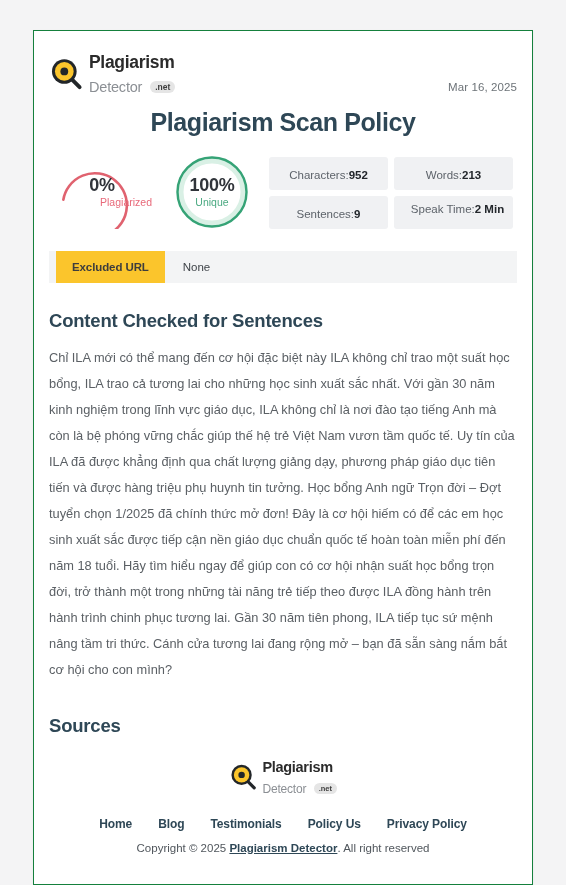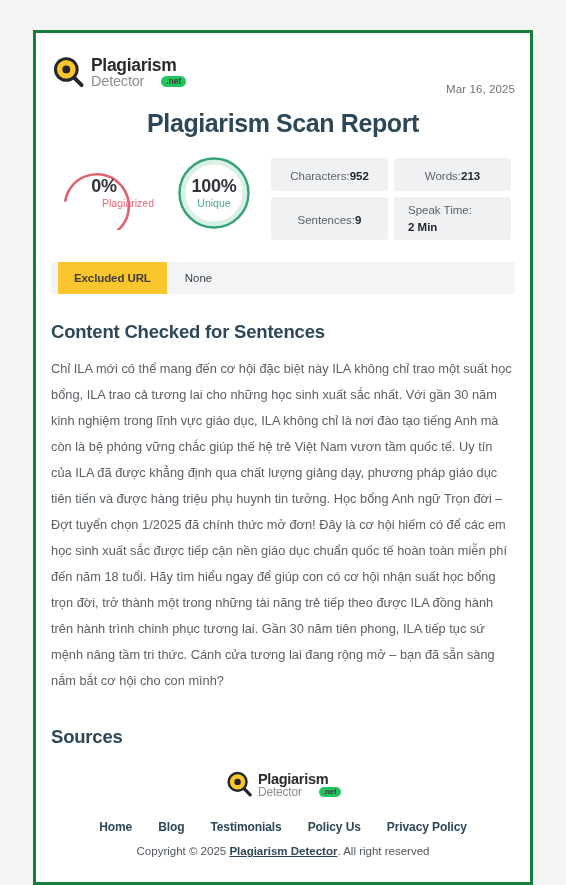--- a/index.html
+++ b/index.html
@@ -18,21 +18,21 @@
     background: #f4f4f5;
     display: flex;
     justify-content: center;
     padding-top: 30px;
   }
 
   .report-card {
     width: 500px;
     min-height: 818px;
     background: #ffffff;
-    border: 3px solid #15803d;
+    border: 1px solid #15803d;
     box-shadow: 0 1px 3px rgba(0,0,0,0.045);
     padding: 18px 15px 0 15px;
     position: relative;
   }
 
   
   .report-header {
     display: flex;
     align-items: flex-start;
     justify-content: space-between;
@@ -49,32 +49,32 @@
     font-size: 17.5px;
     font-weight: bold;
     color: #2b2b2b;
     letter-spacing: -0.3px;
     display: block;
   }
 
   .logo-word-bottom {
     display: flex;
     align-items: center;
-    gap: 17px;
-    margin-top: 0;
+    gap: 8px;
+    margin-top: 8px;
   }
 
   .logo-word-detector {
     font-size: 14.5px;
     color: #8b8f94;
     letter-spacing: -0.2px;
   }
 
   .logo-badge-net {
-    background: #22c55e;
+    background: #e5e5e5;
     color: #3c3c3c;
     font-size: 8.5px;
     font-weight: bold;
     border-radius: 7px;
     padding: 1.5px 5px 1.5px 5px;
     line-height: 1;
   }
 
   .report-date {
     font-size: 11.5px;
@@ -143,21 +143,21 @@
     background: #f0f1f3;
     border-radius: 3px;
     min-height: 33px;
     display: flex;
     align-items: center;
     justify-content: center;
     text-align: right;
     padding: 5px 6px;
   }
 
-  .stat-box.two-line { flex-direction: column; align-items: flex-start; padding-left: 14px; }
+  .stat-box.two-line { align-items: flex-start; padding-left: 14px; }
 
   .stat-label { font-size: 11.5px; color: #5d636a; }
   .stat-value { font-size: 11.5px; color: #22262b; font-weight: bold; }
   .stat-box.two-line .stat-label { line-height: 1.45; }
   .stat-box.two-line .stat-value { line-height: 1.45; }
 
   
   .excluded-row {
     display: flex;
     align-items: stretch;
@@ -271,21 +271,21 @@
           <span class="logo-word-top">Plagiarism</span>
           <span class="logo-word-bottom">
             <span class="logo-word-detector">Detector</span>
             <span class="logo-badge-net">.net</span>
           </span>
         </span>
       </div>
       <div class="report-date">Mar 16, 2025</div>
     </div>
 
-    <div class="report-title">Plagiarism Scan Report</div>
+    <div class="report-title">Plagiarism Scan Policy</div>
 
     <div class="summary-row">
 
       <div class="gauges">
 
         <div class="gauge">
           <svg width="98" height="74" viewBox="0 0 98 74">
             <path d="M20 66 A32 32 0 1 1 78 66" fill="none" stroke="#e0626f" stroke-width="2.6" stroke-linecap="round" transform="rotate(35 49 40)"></path>
           </svg>
           <div class="gauge-text">

